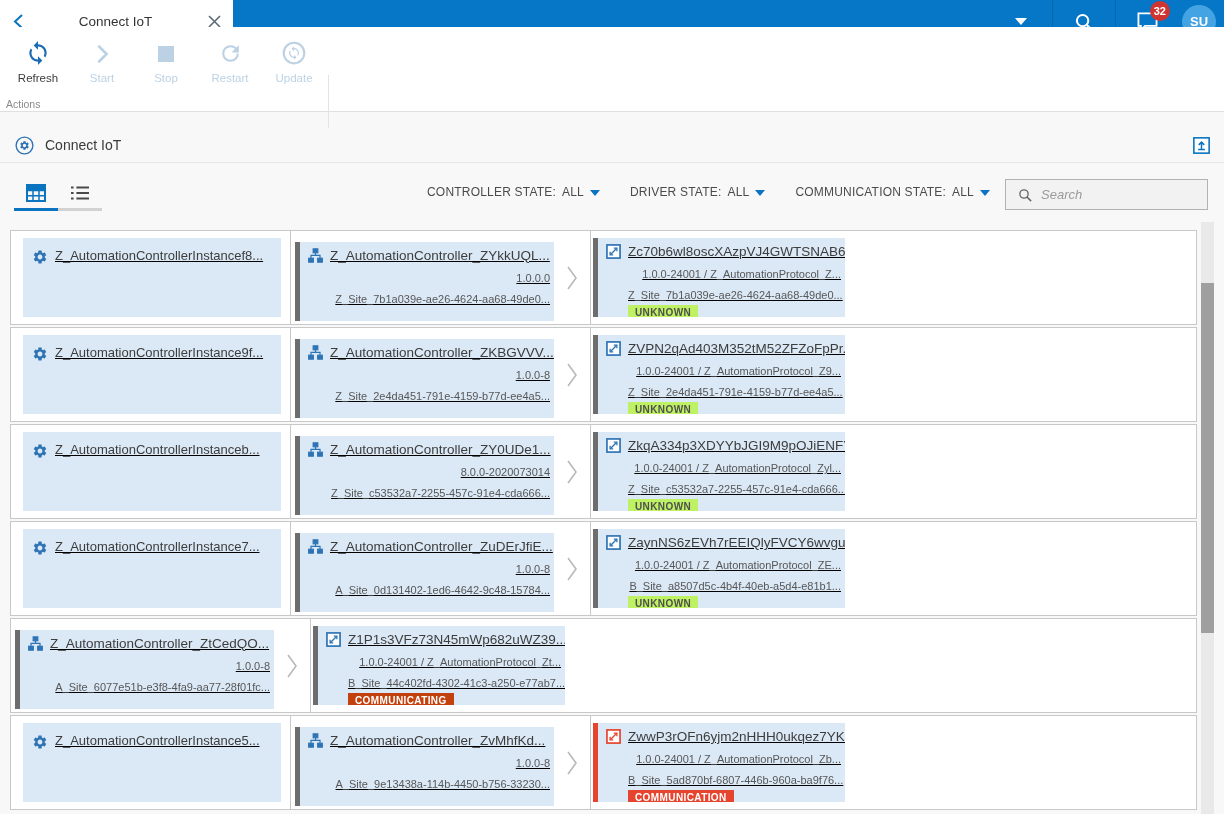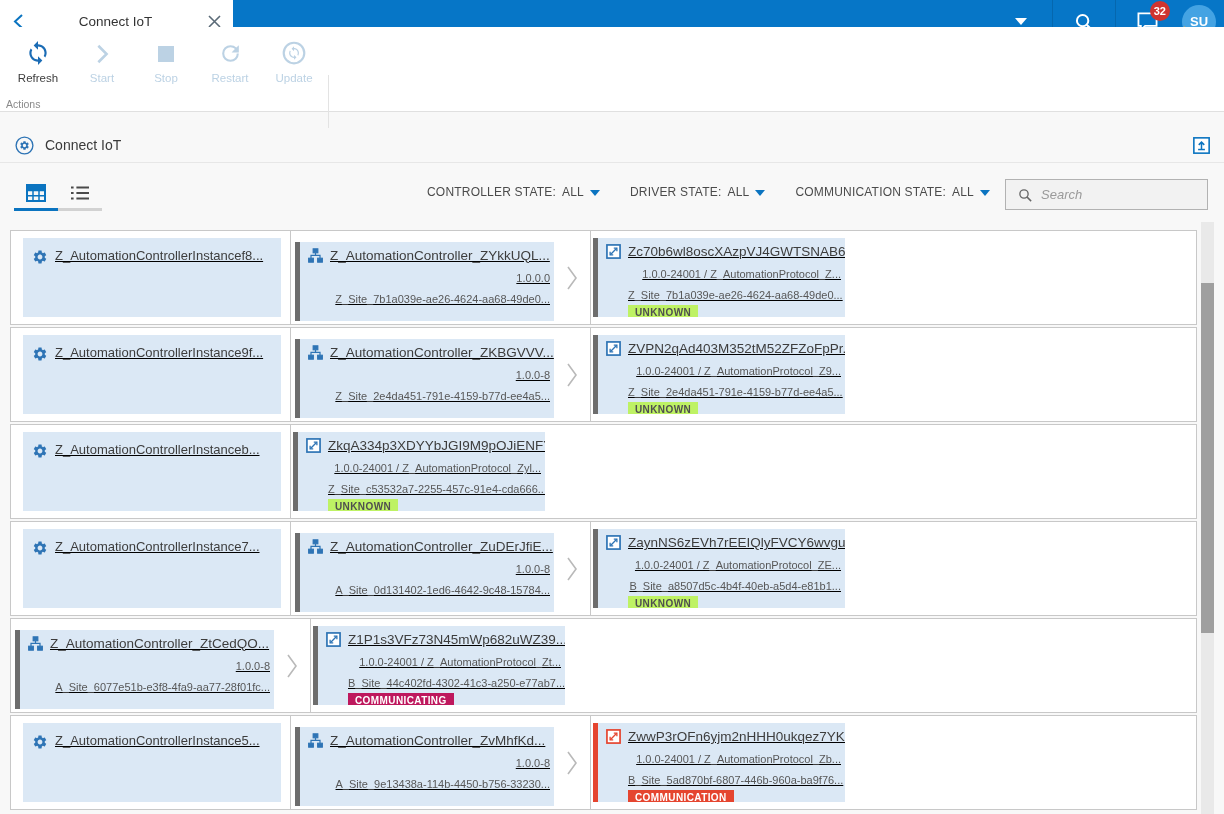--- a/index.html
+++ b/index.html
@@ -63,21 +63,21 @@
   .card1 .ic { flex:none; margin-right:7px; margin-top:1px; }
   .card1 .t1 { font-size:13px; color:#3d3d3d; white-space:nowrap; }
   .card2 { margin-left:4px; width:259px; border-left:5px solid #6d6d6d; padding:6px 4px 0 8px; }
   .card3 { margin-left:2px; width:252px; border-left:5px solid #6d6d6d; padding:6px 4px 0 8px; }
   .card3.bar-red { border-left-color:#e5452f; }
   .titleline { display:flex; align-items:center; white-space:nowrap; }
   .titleline .ic { flex:none; margin-right:7px; }
   .titleline span { font-size:13.5px; color:#3d3d3d; }
   .sub { font-size:11px; color:#575757; padding-left:22px; margin-top:9px; white-space:nowrap;text-align:right; }
   .badge { display:inline-block; margin-left:22px; margin-top:4px; padding:2px 7px 3px; font-size:10px; font-weight:700; letter-spacing:.4px; background:#bef264; color:#4f4f4f; }
-  .badge.b-communicating { background:#be185d; color:#fff; }
+  .badge.b-communicating { background:#c2410c; color:#fff; }
   .badge.b-disconnected { background:#e5452f; color:#fff; }
   .rowchev { margin-left:12px; }
 
   
   .vscroll { position:absolute; left:1201px; top:222px; width:13px; height:592px; background:#e9e9e9; }
   .vscroll .thumb { position:absolute; left:0; top:61px; width:13px; height:350px; background:#9f9f9f; }
 
   .ic { display:block; }
 </style>
 </head>
@@ -348,20 +348,35 @@
 
   <div class="trow">
     <div class="cell c1">
         <div class="card card1">
       <svg class="ic" width="16" height="16" viewBox="0 0 24 24" fill="#2e74b5">
             <use href="#i-gear"></use>
           </svg>
       <span class="t1">Z_AutomationControllerInstanceb...</span>
     </div>
       </div>
+    <div class="cell c2">
+        <div class="card card2">
+      <div class="titleline">
+            <svg class="ic" width="15" height="15" viewBox="0 0 16 16" fill="#2e74b5" stroke="#2e74b5">
+              <use href="#i-sitemap"></use>
+            </svg>
+            <span>Z_AutomationController_ZY0UDe1...</span>
+          </div>
+      <div class="sub">8.0.0-2020073014</div>
+      <div class="sub">Z_Site_c53532a7-2255-457c-91e4-cda666...</div>
+    </div>
+    <svg class="rowchev" width="12" height="26" viewBox="0 0 12 26" stroke="#b9b9b9">
+          <use href="#i-chev"></use>
+        </svg>
+      </div>
     <div class="cell c3">
         <div class="card card3">
       <div class="titleline">
             <svg class="ic" width="15" height="15" viewBox="0 0 16 16" stroke="#2e74b5">
               <use href="#i-proto"></use>
             </svg>
             <span>ZkqA334p3XDYYbJGI9M9pOJiENFYN</span>
           </div>
       <div class="sub">1.0.0-24001  /  Z_AutomationProtocol_Zyl...</div>
       <div class="sub">Z_Site_c53532a7-2255-457c-91e4-cda666...</div>

